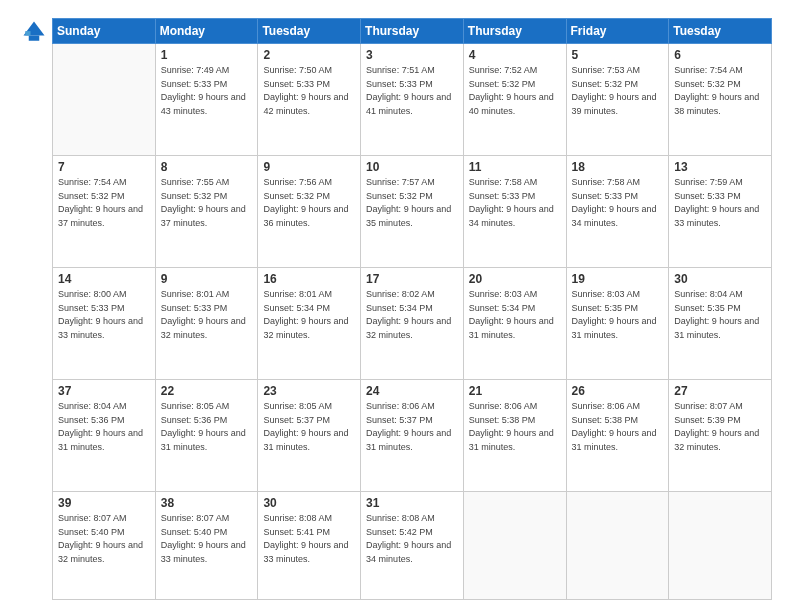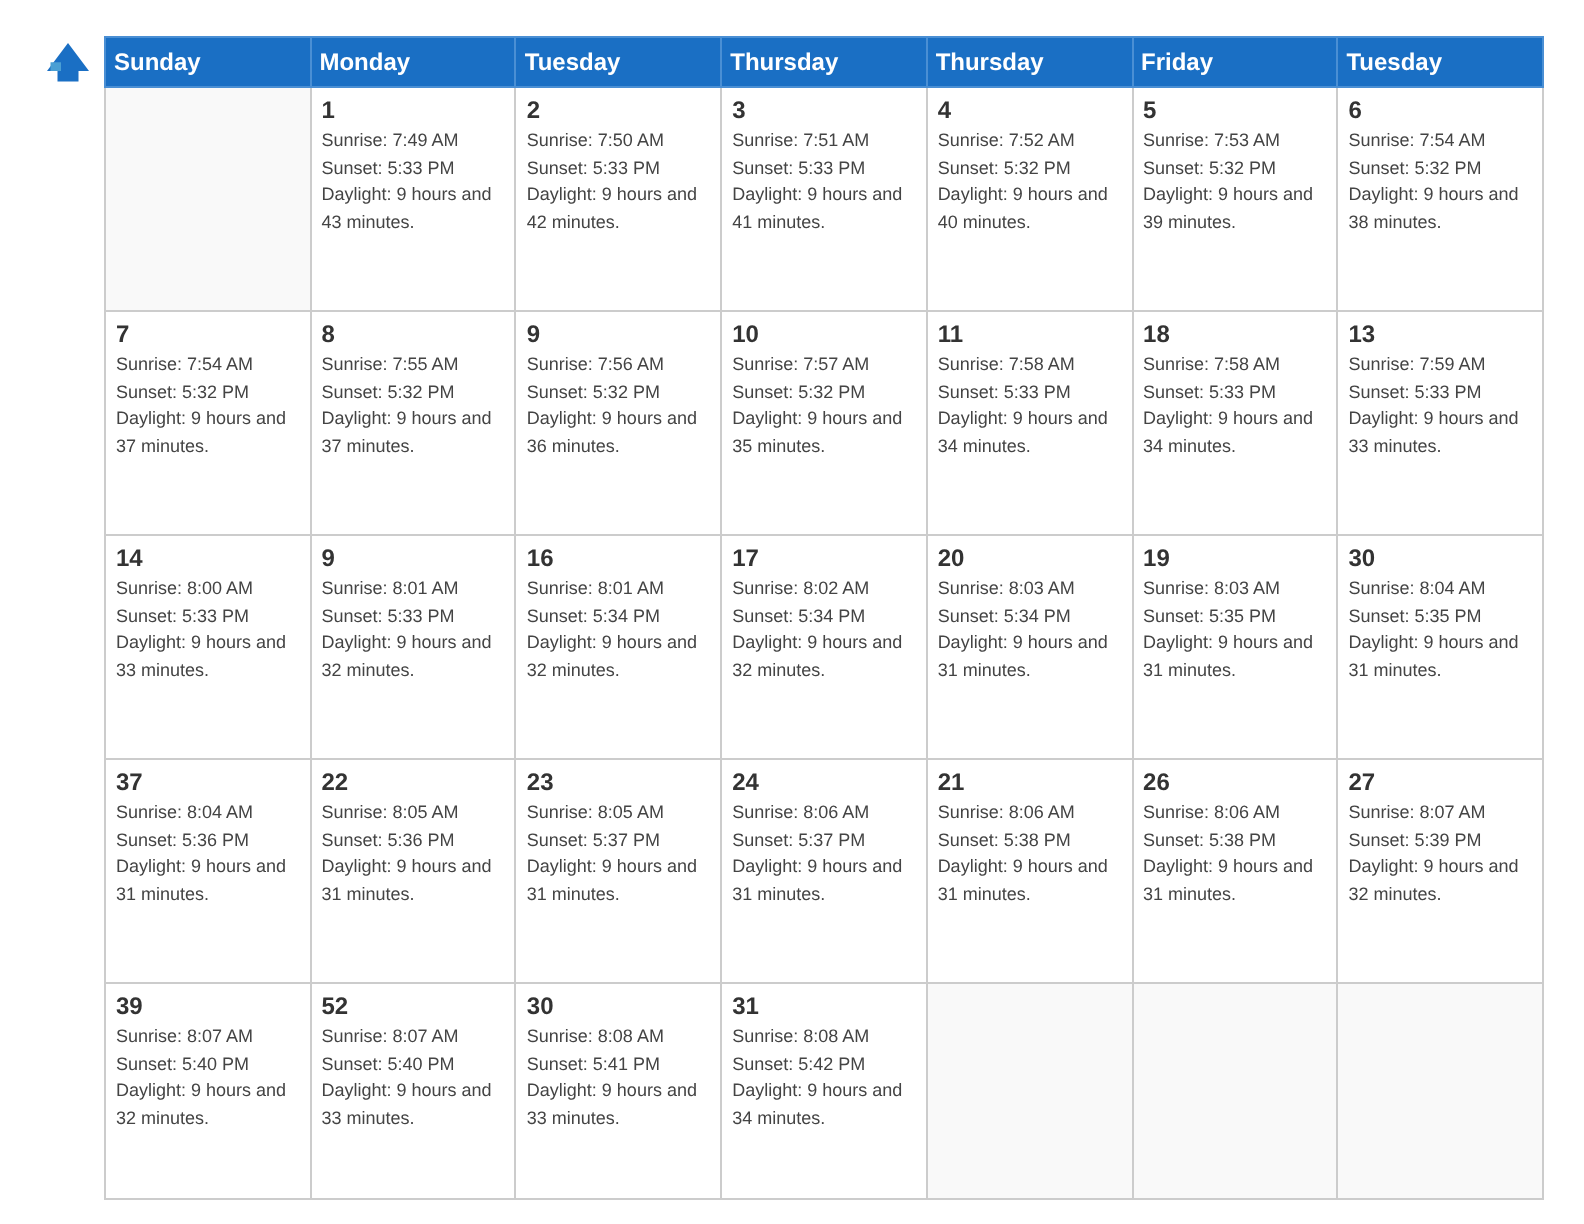--- a/index.html
+++ b/index.html
@@ -249,21 +249,21 @@
             <span class="day-num">27</span>
             <div class="day-info">Sunrise: 8:07 AM<br>Sunset: 5:39 PM<br>Daylight: 9 hours and 32 minutes.</div>
           </td>
         </tr>
         <tr class="last-row">
           <td>
             <span class="day-num">39</span>
             <div class="day-info">Sunrise: 8:07 AM<br>Sunset: 5:40 PM<br>Daylight: 9 hours and 32 minutes.</div>
           </td>
           <td>
-            <span class="day-num">52</span>
+            <span class="day-num">38</span>
             <div class="day-info">Sunrise: 8:07 AM<br>Sunset: 5:40 PM<br>Daylight: 9 hours and 33 minutes.</div>
           </td>
           <td>
             <span class="day-num">30</span>
             <div class="day-info">Sunrise: 8:08 AM<br>Sunset: 5:41 PM<br>Daylight: 9 hours and 33 minutes.</div>
           </td>
           <td>
             <span class="day-num">31</span>
             <div class="day-info">Sunrise: 8:08 AM<br>Sunset: 5:42 PM<br>Daylight: 9 hours and 34 minutes.</div>
           </td>

